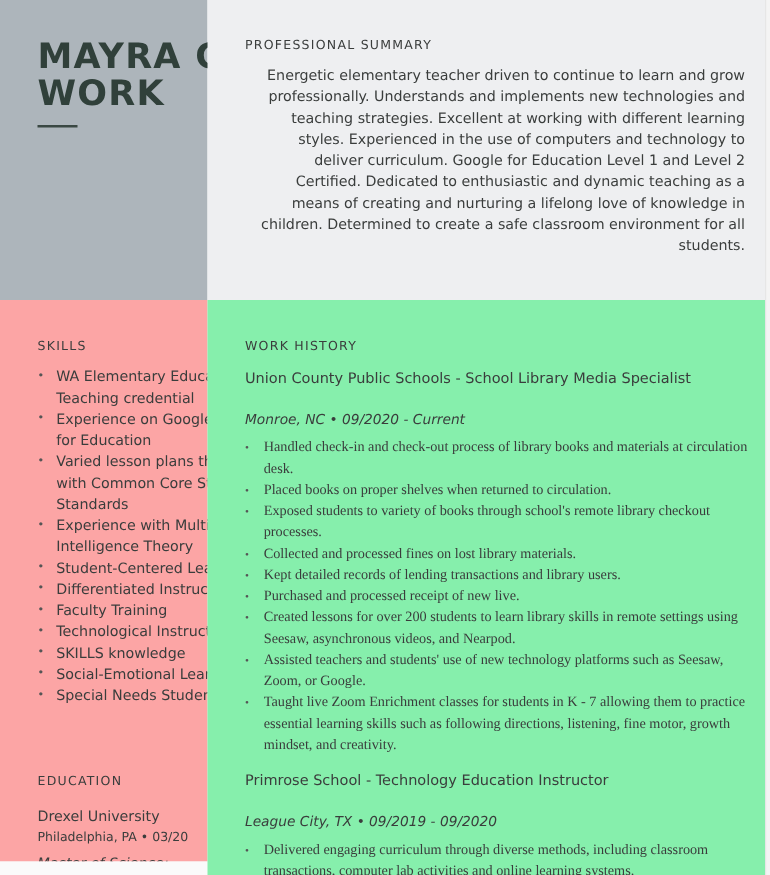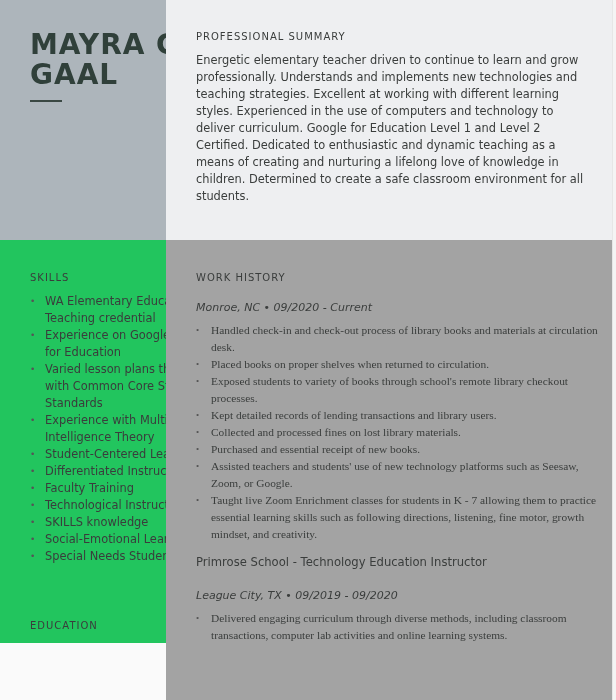--- a/index.html
+++ b/index.html
@@ -11,47 +11,47 @@
   }
   .top-left {
     position: absolute; left: 0; top: 0; width: 166px; height: 240px;
     background: #adb5bb;
   }
   .top-right {
     position: absolute; left: 166px; top: 0; width: 446px; height: 240px;
     background: #eeeff1;
   }
   .side-lower {
-    position: absolute; left: 0; top: 240px; width: 166px; height: 403px;
-    background: #22c55e; overflow: hidden;
+    position: absolute; left: 0; top: 240px; width: 166px; height: 449px;
+    background: #fca5a5; overflow: hidden;
   }
   .main-lower {
     position: absolute; left: 166px; top: 240px; width: 446px; height: 460px;
-    background: #a3a3a3; overflow: hidden;
+    background: #86efac; overflow: hidden;
   }
   .right-edge {
     position: absolute; left: 612px; top: 0; width: 4px; height: 700px;
     background: #f4f4f4; border-left: 1px solid #e6e6e6;
   }
   .name {
     position: absolute; left: 30px; top: 30px;
     font-size: 28px; font-weight: bold; line-height: 30px;
     color: #30403a; letter-spacing: 1px; white-space: nowrap;
   }
   .name-rule {
     position: absolute; left: 30px; top: 100px; width: 32px; height: 2px;
     background: #3a4843;
   }
   .section-title {
     font-size: 10px; letter-spacing: 1px; color: #3a3d3c;
     margin: 0; font-weight: normal; white-space: nowrap;
   }
   .summary { position: absolute; left: 30px; top: 31px; width: 400px; }
   .summary p {
-    margin: 10px 0 0 0; font-size: 11.4px; line-height: 17px; color: #3a3d3c;
+    margin: 10px 0 0 0; font-size: 11.4px; line-height: 17px; color: #3a3d3c; text-align: right;
   }
   .skills { position: absolute; left: 30px; top: 32px; width: 200px; }
   ul.bullets { list-style: none; margin: 10px 0 0 0; padding: 0; }
   ul.bullets li {
     position: relative; padding-left: 15px;
     font-size: 11.4px; line-height: 17px; color: #3a3d3c;
   }
   ul.bullets li::before {
     content: "•"; position: absolute; left: 0; top: 0; font-size: 9px; color: #555;
   }
@@ -66,21 +66,21 @@
   .job-meta { font-size: 11px; line-height: 17px; font-style: italic; color: #3a3d3c; white-space: nowrap; margin-top: 16px; }
   .job ul.bullets { margin-top: 6px; font-family: Liberation Serif, serif; }
   .job ul.bullets li { width: 390px; }
 </style>
 </head>
 <body>
 
 <div class="top-left">
   <div class="name">
     <div>MAYRA C</div>
-    <div>GAAL</div>
+    <div>WORK</div>
   </div>
   <div class="name-rule"></div>
 </div>
 
 <div class="top-right">
   <div class="summary">
     <h2 class="section-title">PROFESSIONAL SUMMARY</h2>
     <p>Energetic elementary teacher driven to continue to learn and grow professionally. Understands and implements new technologies and teaching strategies. Excellent at working with different learning styles. Experienced in the use of computers and technology to deliver curriculum. Google for Education Level 1 and Level 2 Certified. Dedicated to enthusiastic and dynamic teaching as a means of creating and nurturing a lifelong love of knowledge in children. Determined to create a safe classroom environment for all students.</p>
   </div>
 </div>
@@ -109,28 +109,30 @@
     <div class="edu-loc">Philadelphia, PA  •  03/20</div>
     <div class="edu-degree">Master of Science:</div>
   </div>
 </div>
 
 <div class="main-lower">
   <div class="work">
     <h2 class="section-title">WORK HISTORY</h2>
 
     <div class="job">
+      <div class="job-title">Union County Public Schools - School Library Media Specialist</div>
       <div class="job-meta">Monroe, NC  •  09/2020 - Current</div>
       <ul class="bullets">
         <li>Handled check-in and check-out process of library books and materials at circulation desk.</li>
         <li>Placed books on proper shelves when returned to circulation.</li>
         <li>Exposed students to variety of books through school's remote library checkout processes.</li>
+        <li>Collected and processed fines on lost library materials.</li>
         <li>Kept detailed records of lending transactions and library users.</li>
-        <li>Collected and processed fines on lost library materials.</li>
-        <li>Purchased and essential receipt of new books.</li>
+        <li>Purchased and processed receipt of new live.</li>
+        <li>Created lessons for over 200 students to learn library skills in remote settings using Seesaw, asynchronous videos, and Nearpod.</li>
         <li>Assisted teachers and students' use of new technology platforms such as Seesaw, Zoom, or Google.</li>
         <li>Taught live Zoom Enrichment classes for students in K - 7 allowing them to practice essential learning skills such as following directions, listening, fine motor, growth mindset, and creativity.</li>
       </ul>
     </div>
 
     <div class="job">
       <div class="job-title">Primrose School - Technology Education Instructor</div>
       <div class="job-meta">League City, TX  •  09/2019 - 09/2020</div>
       <ul class="bullets">
         <li>Delivered engaging curriculum through diverse methods, including classroom transactions, computer lab activities and online learning systems.</li>

